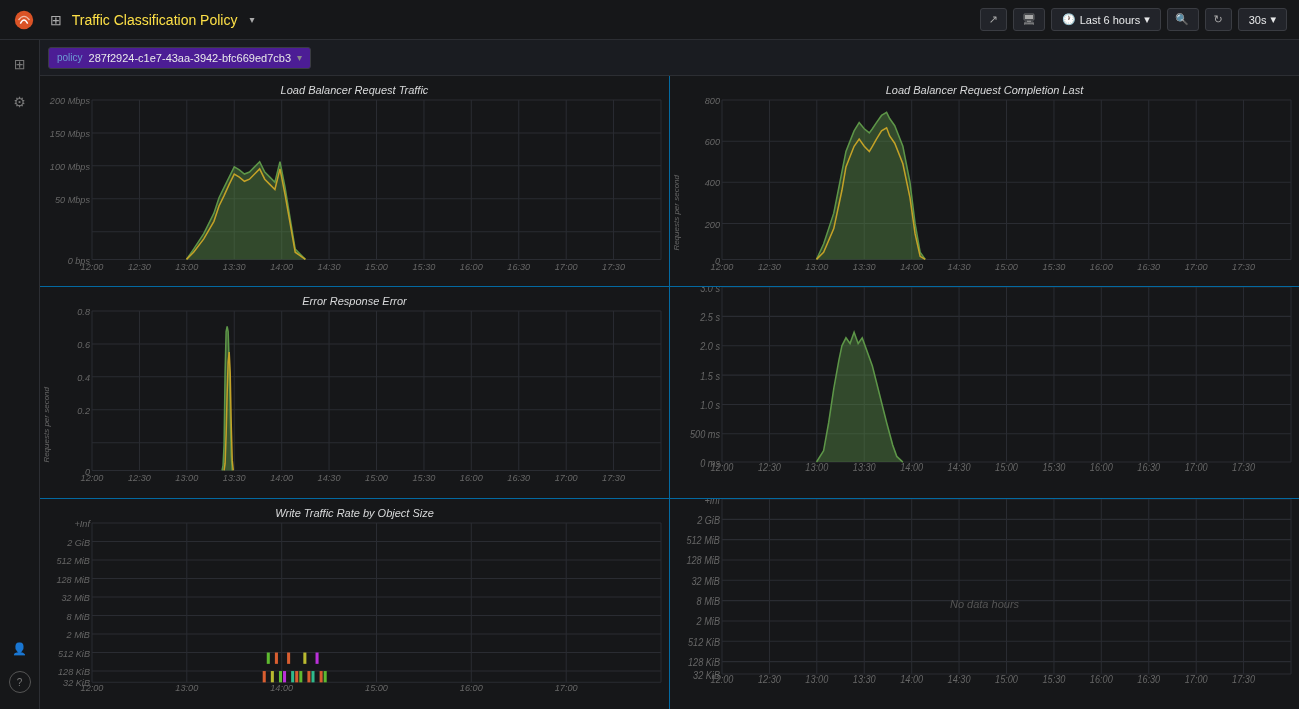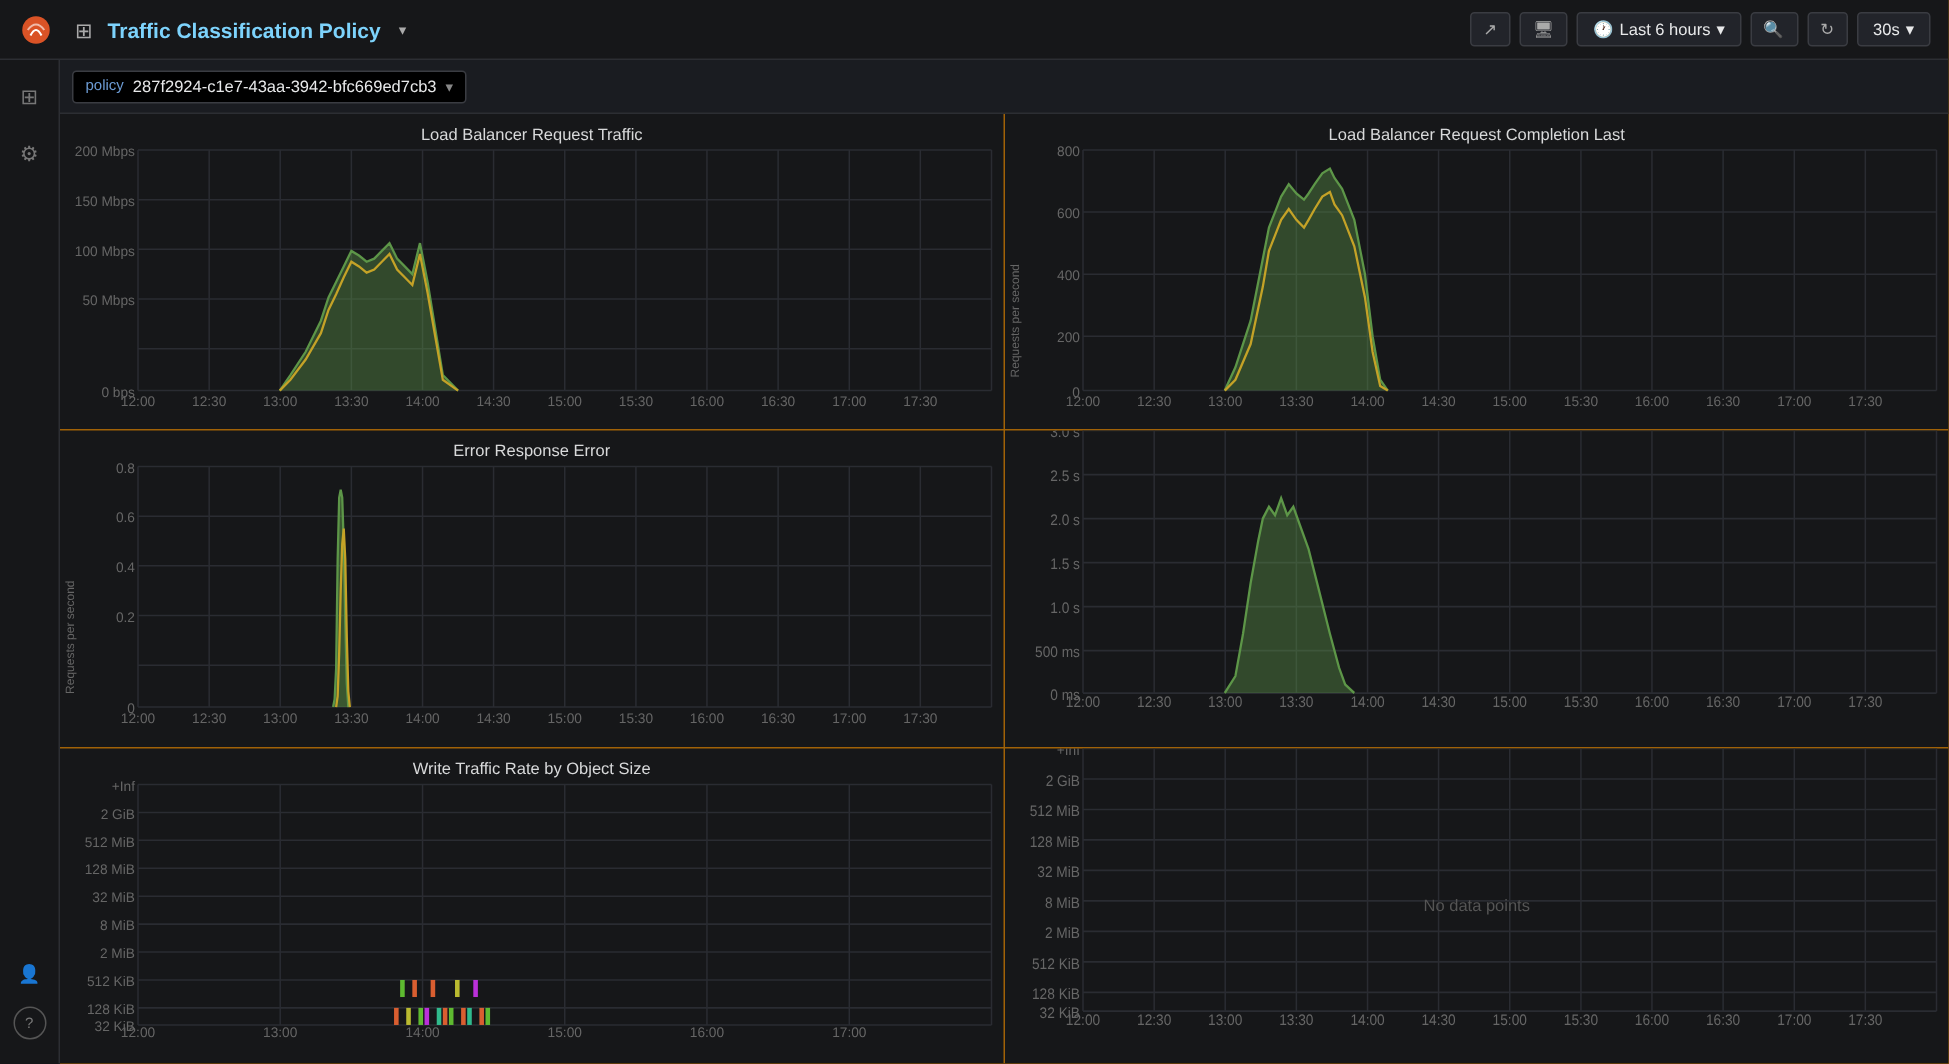--- a/index.html
+++ b/index.html
@@ -32,23 +32,23 @@
       align-items: center;
       justify-content: center;
     }
     #topbar .logo svg { width: 22px; height: 22px; }
     #topbar .grid-icon {
       color: #aaa;
       font-size: 14px;
       margin-left: 4px;
     }
     #topbar .page-title {
-      color: #7dd3fc;
+      color: #fde047;
       font-size: 14px;
-      font-weight: 700;
+      font-weight: 400;
     }
     #topbar .dropdown-arrow {
       color: #aaa;
       font-size: 10px;
       margin-left: 2px;
     }
     #topbar .spacer { flex: 1; }
     #topbar .topbar-actions {
       display: flex;
       align-items: center;
@@ -120,21 +120,21 @@
       background: #1a1c21;
       border-bottom: 1px solid #2c2e33;
       height: 36px;
       display: flex;
       align-items: center;
       padding: 0 8px 0 48px;
       gap: 8px;
       flex-shrink: 0;
     }
     .filter-tag {
-      background: #000000;
+      background: #4c1d95;
       border: 1px solid #3a3c42;
       border-radius: 3px;
       padding: 4px 8px;
       font-size: 11px;
       display: flex;
       align-items: center;
       gap: 6px;
     }
     .filter-tag .key {
       color: #6c9bd4;
@@ -147,21 +147,22 @@
 
     
     #main {
       margin-left: 40px;
       flex: 1;
       overflow: hidden;
       display: grid;
       grid-template-columns: 1fr 1fr;
       grid-template-rows: 1fr 1fr 1fr;
       gap: 1px;
-      background: #a16207;
+      background: #0369a1;
+      font-style: italic;
     }
 
     .panel {
       background: #161719;
       display: flex;
       flex-direction: column;
       position: relative;
       overflow: hidden;
     }
     .panel-title {
@@ -537,21 +538,21 @@
         <text x="186.7" y="163" class="tick-label" text-anchor="middle" fill="#666">14:00</text>
         <text x="280" y="163" class="tick-label" text-anchor="middle" fill="#666">15:00</text>
         <text x="373.3" y="163" class="tick-label" text-anchor="middle" fill="#666">16:00</text>
         <text x="466.7" y="163" class="tick-label" text-anchor="middle" fill="#666">17:00</text>
       </svg>
     </div>
   </div>
 
   <div class="panel">
     <div class="panel-chart" style="padding-left:52px; padding-bottom:24px; position:relative;">
-      <div class="no-data">No data points</div>
+      <div class="no-data">No data hours</div>
       <svg class="chart-svg" viewBox="0 0 560 165" preserveAspectRatio="none">
         <line x1="0" y1="0" x2="560" y2="0" class="grid-line"></line>
         <line x1="0" y1="18" x2="560" y2="18" class="grid-line"></line>
         <line x1="0" y1="36" x2="560" y2="36" class="grid-line"></line>
         <line x1="0" y1="54" x2="560" y2="54" class="grid-line"></line>
         <line x1="0" y1="72" x2="560" y2="72" class="grid-line"></line>
         <line x1="0" y1="90" x2="560" y2="90" class="grid-line"></line>
         <line x1="0" y1="108" x2="560" y2="108" class="grid-line"></line>
         <line x1="0" y1="126" x2="560" y2="126" class="grid-line"></line>
         <line x1="0" y1="144" x2="560" y2="144" class="grid-line"></line>

